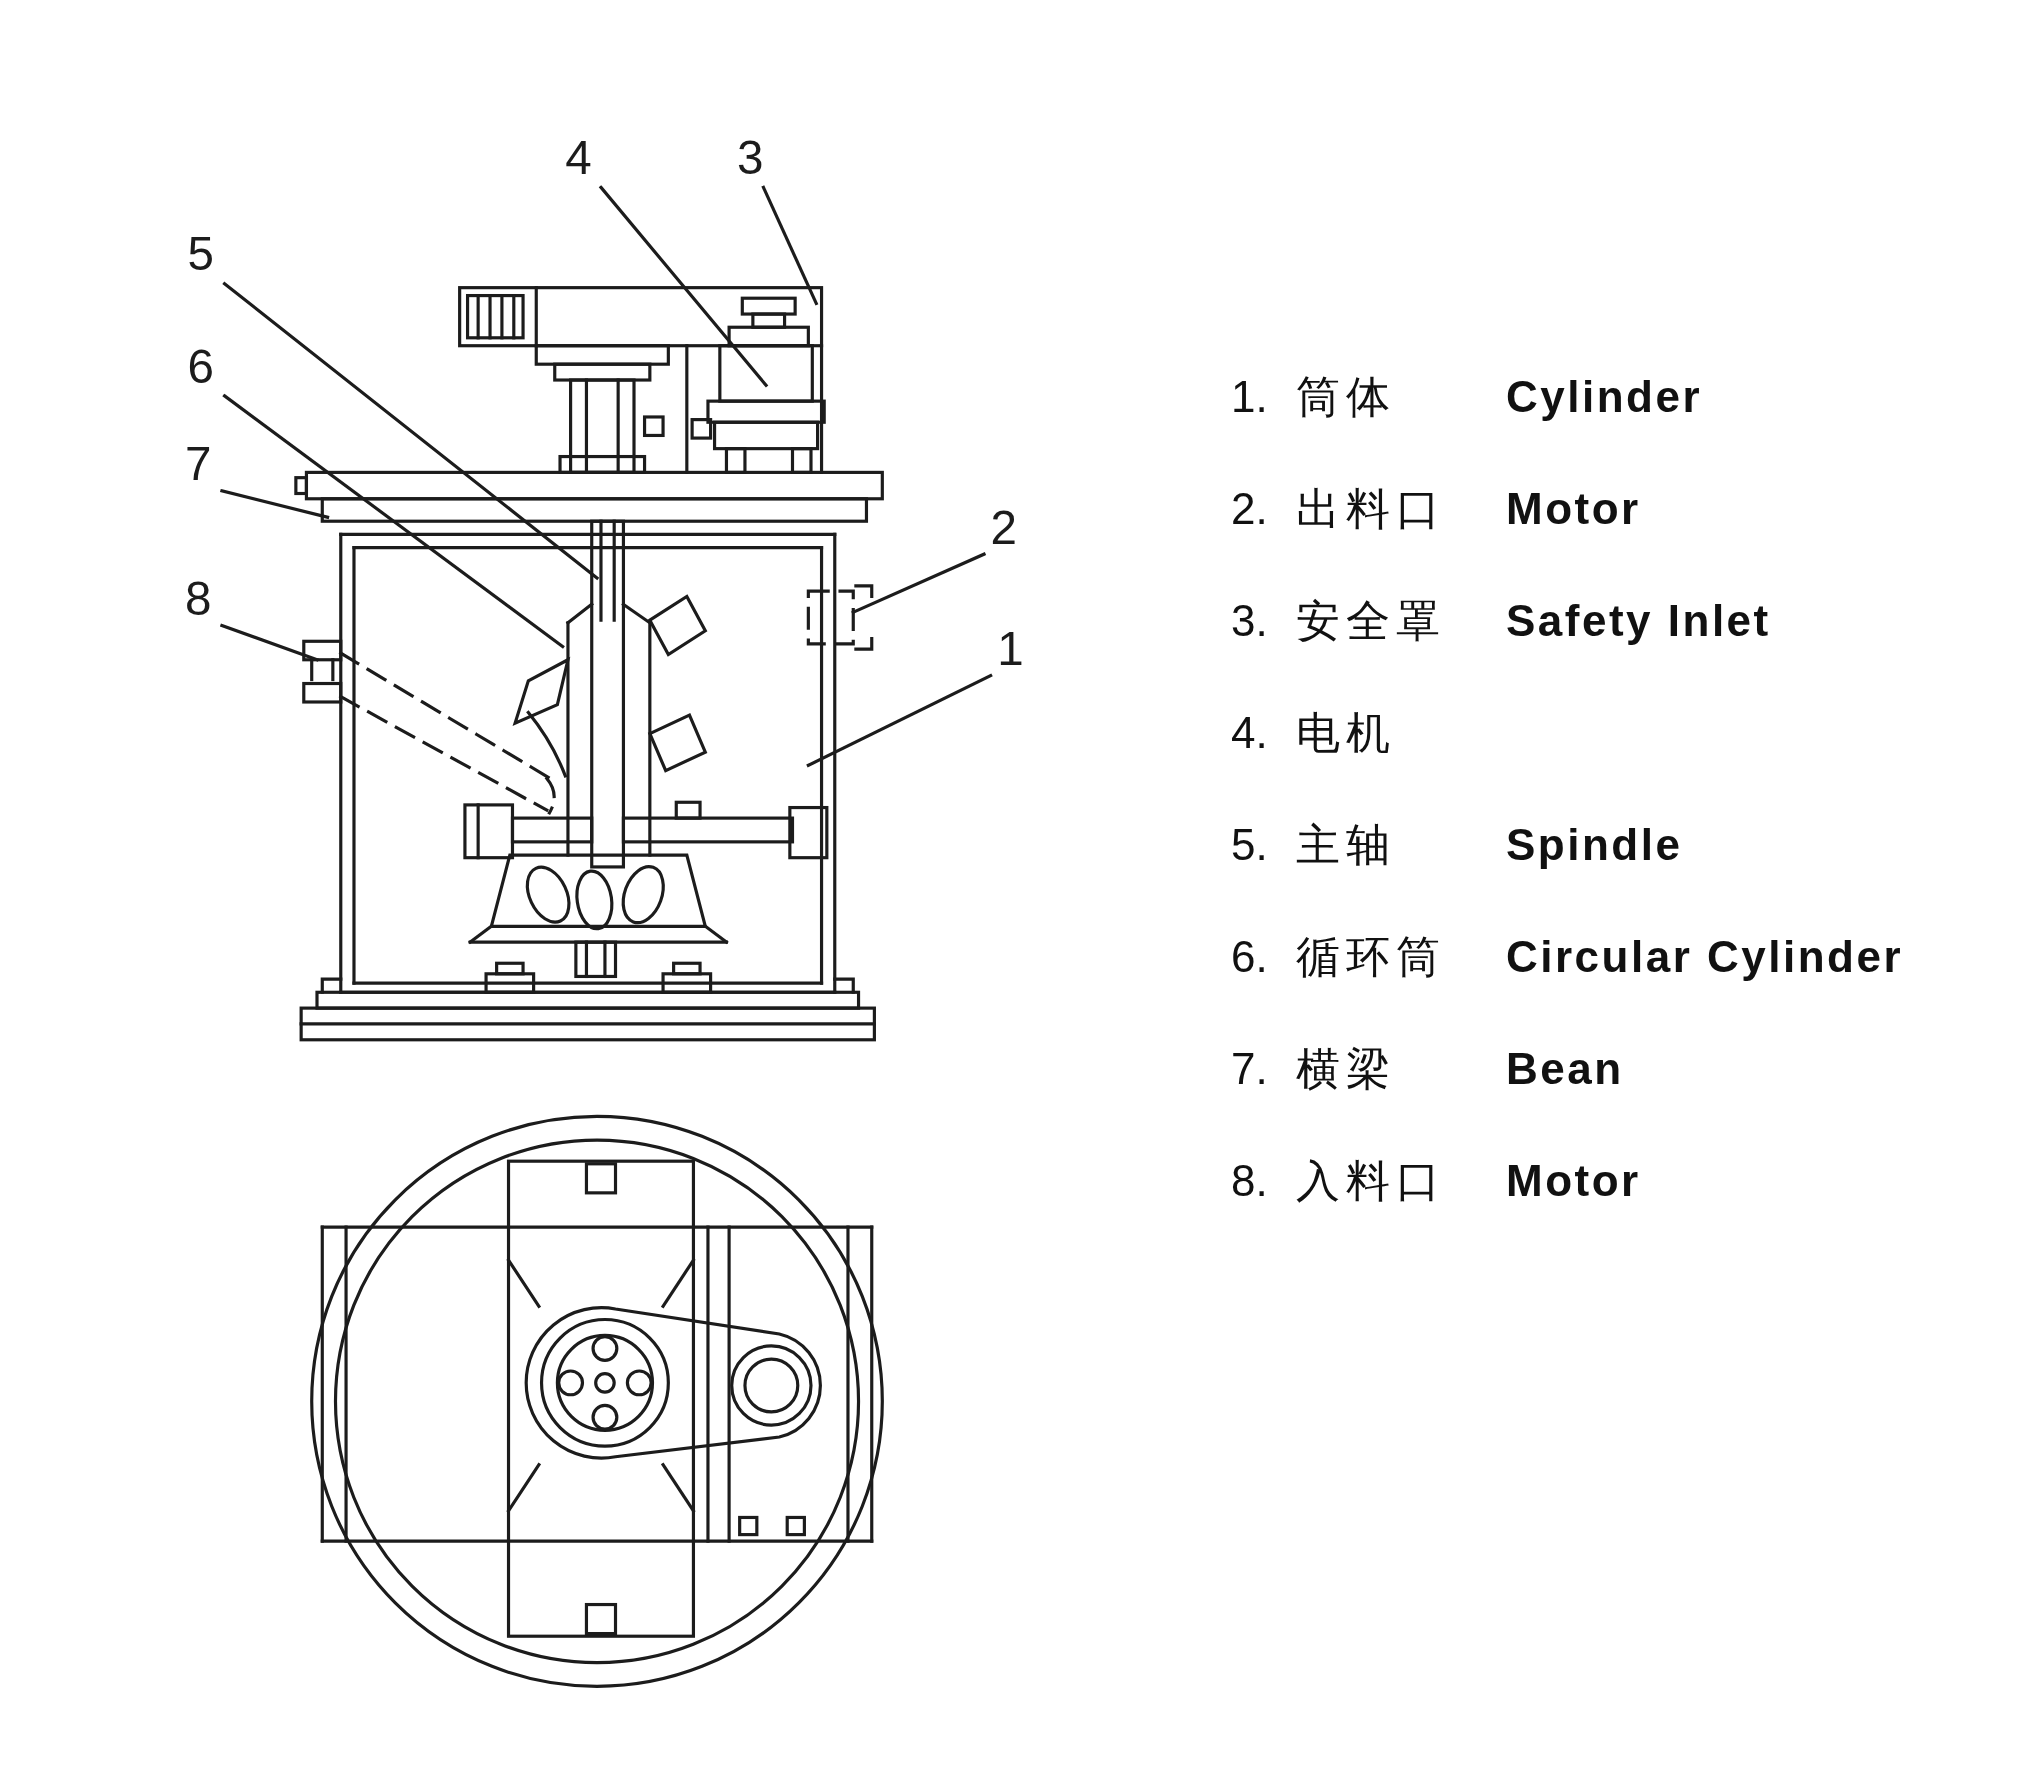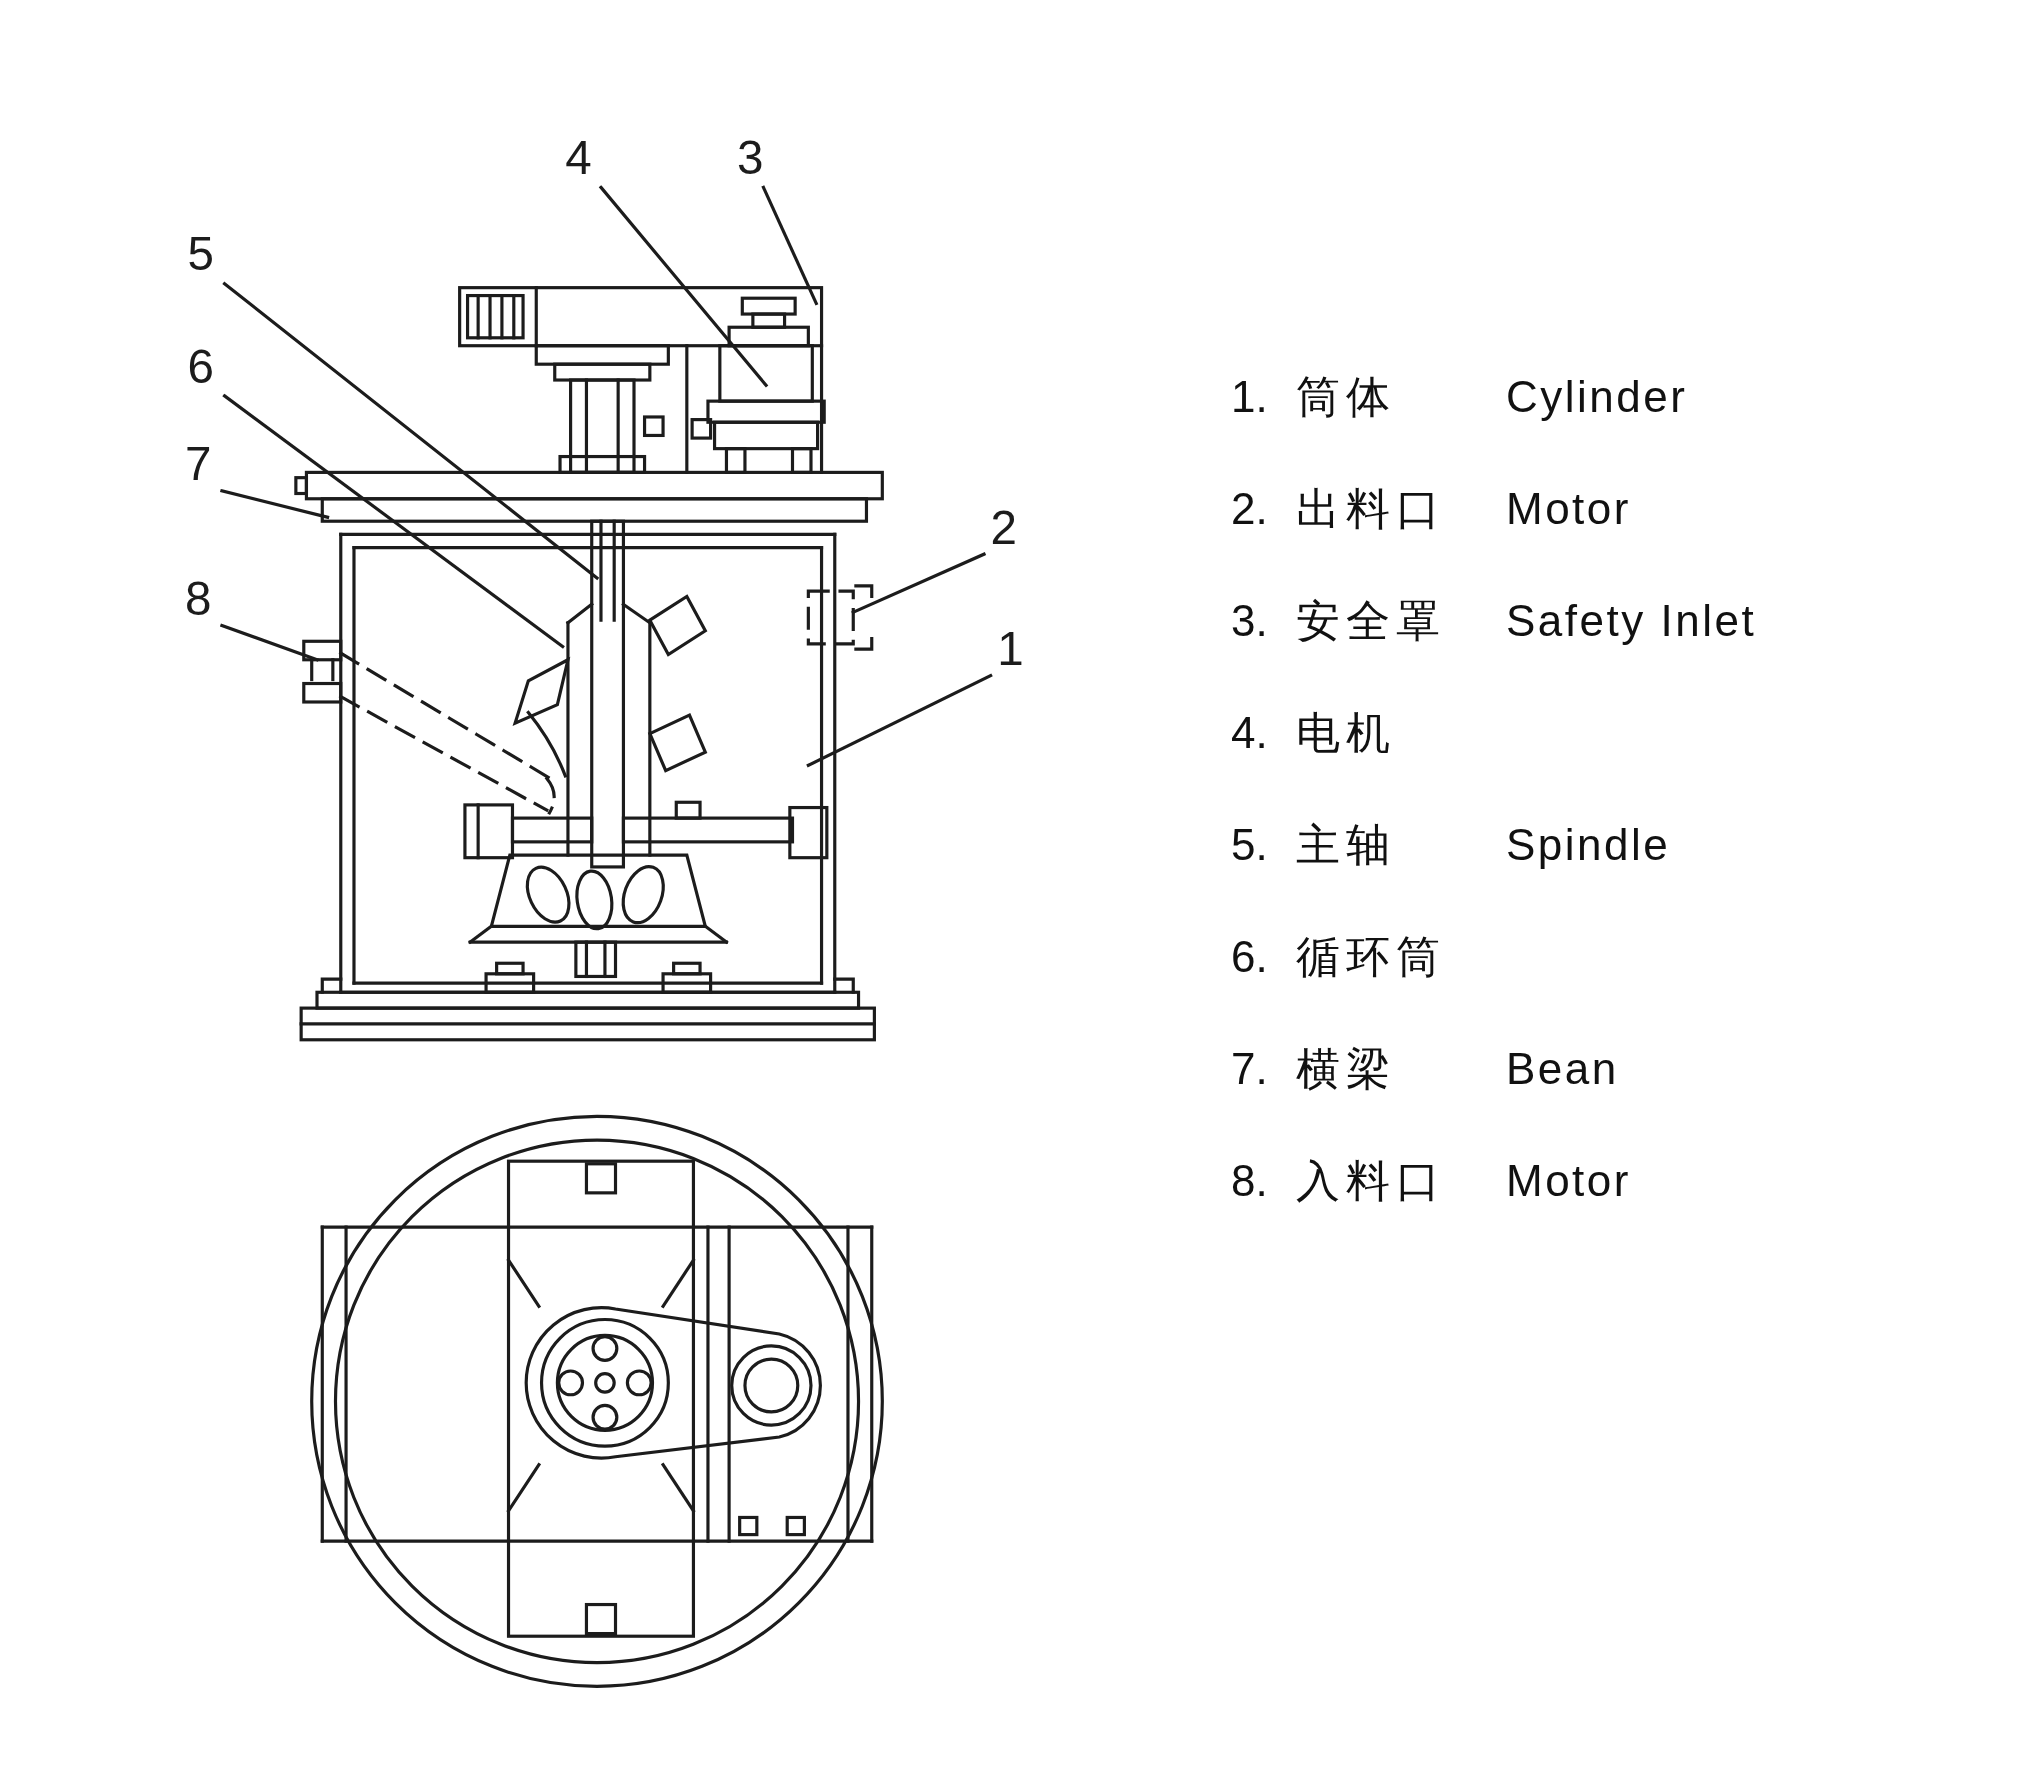--- a/index.html
+++ b/index.html
@@ -30,21 +30,21 @@
     color:var(--text);
     font-size:44px;
   }
   .legend-row{
     display:flex;
     align-items:baseline;
     height:112px;
   }
   .lnum{width:65px;flex:0 0 auto;}
   .lzh{width:210px;flex:0 0 auto;letter-spacing:6px;}
-  .len{letter-spacing:2.5px;white-space:nowrap;}
+  .len{letter-spacing:2.5px;white-space:nowrap;font-weight:bold;}
 </style>
 </head>
 <body>
 
 <div id="page">
 
   <svg id="drawing" width="2042" height="1784" viewBox="0 0 1546 1352" preserveAspectRatio="none">
 
     <g>
       <rect x="348" y="218" width="274" height="44"></rect>
@@ -244,20 +244,21 @@
       <span class="lzh">电机</span>
     </div>
     <div class="legend-row">
       <span class="lnum">5.</span>
       <span class="lzh">主轴</span>
       <span class="len">Spindle</span>
     </div>
     <div class="legend-row">
       <span class="lnum">6.</span>
       <span class="lzh">循环筒</span>
+      <span class="len">Circular Cylinder</span>
     </div>
     <div class="legend-row">
       <span class="lnum">7.</span>
       <span class="lzh">横梁</span>
       <span class="len">Bean</span>
     </div>
     <div class="legend-row">
       <span class="lnum">8.</span>
       <span class="lzh">入料口</span>
       <span class="len">Motor</span>

